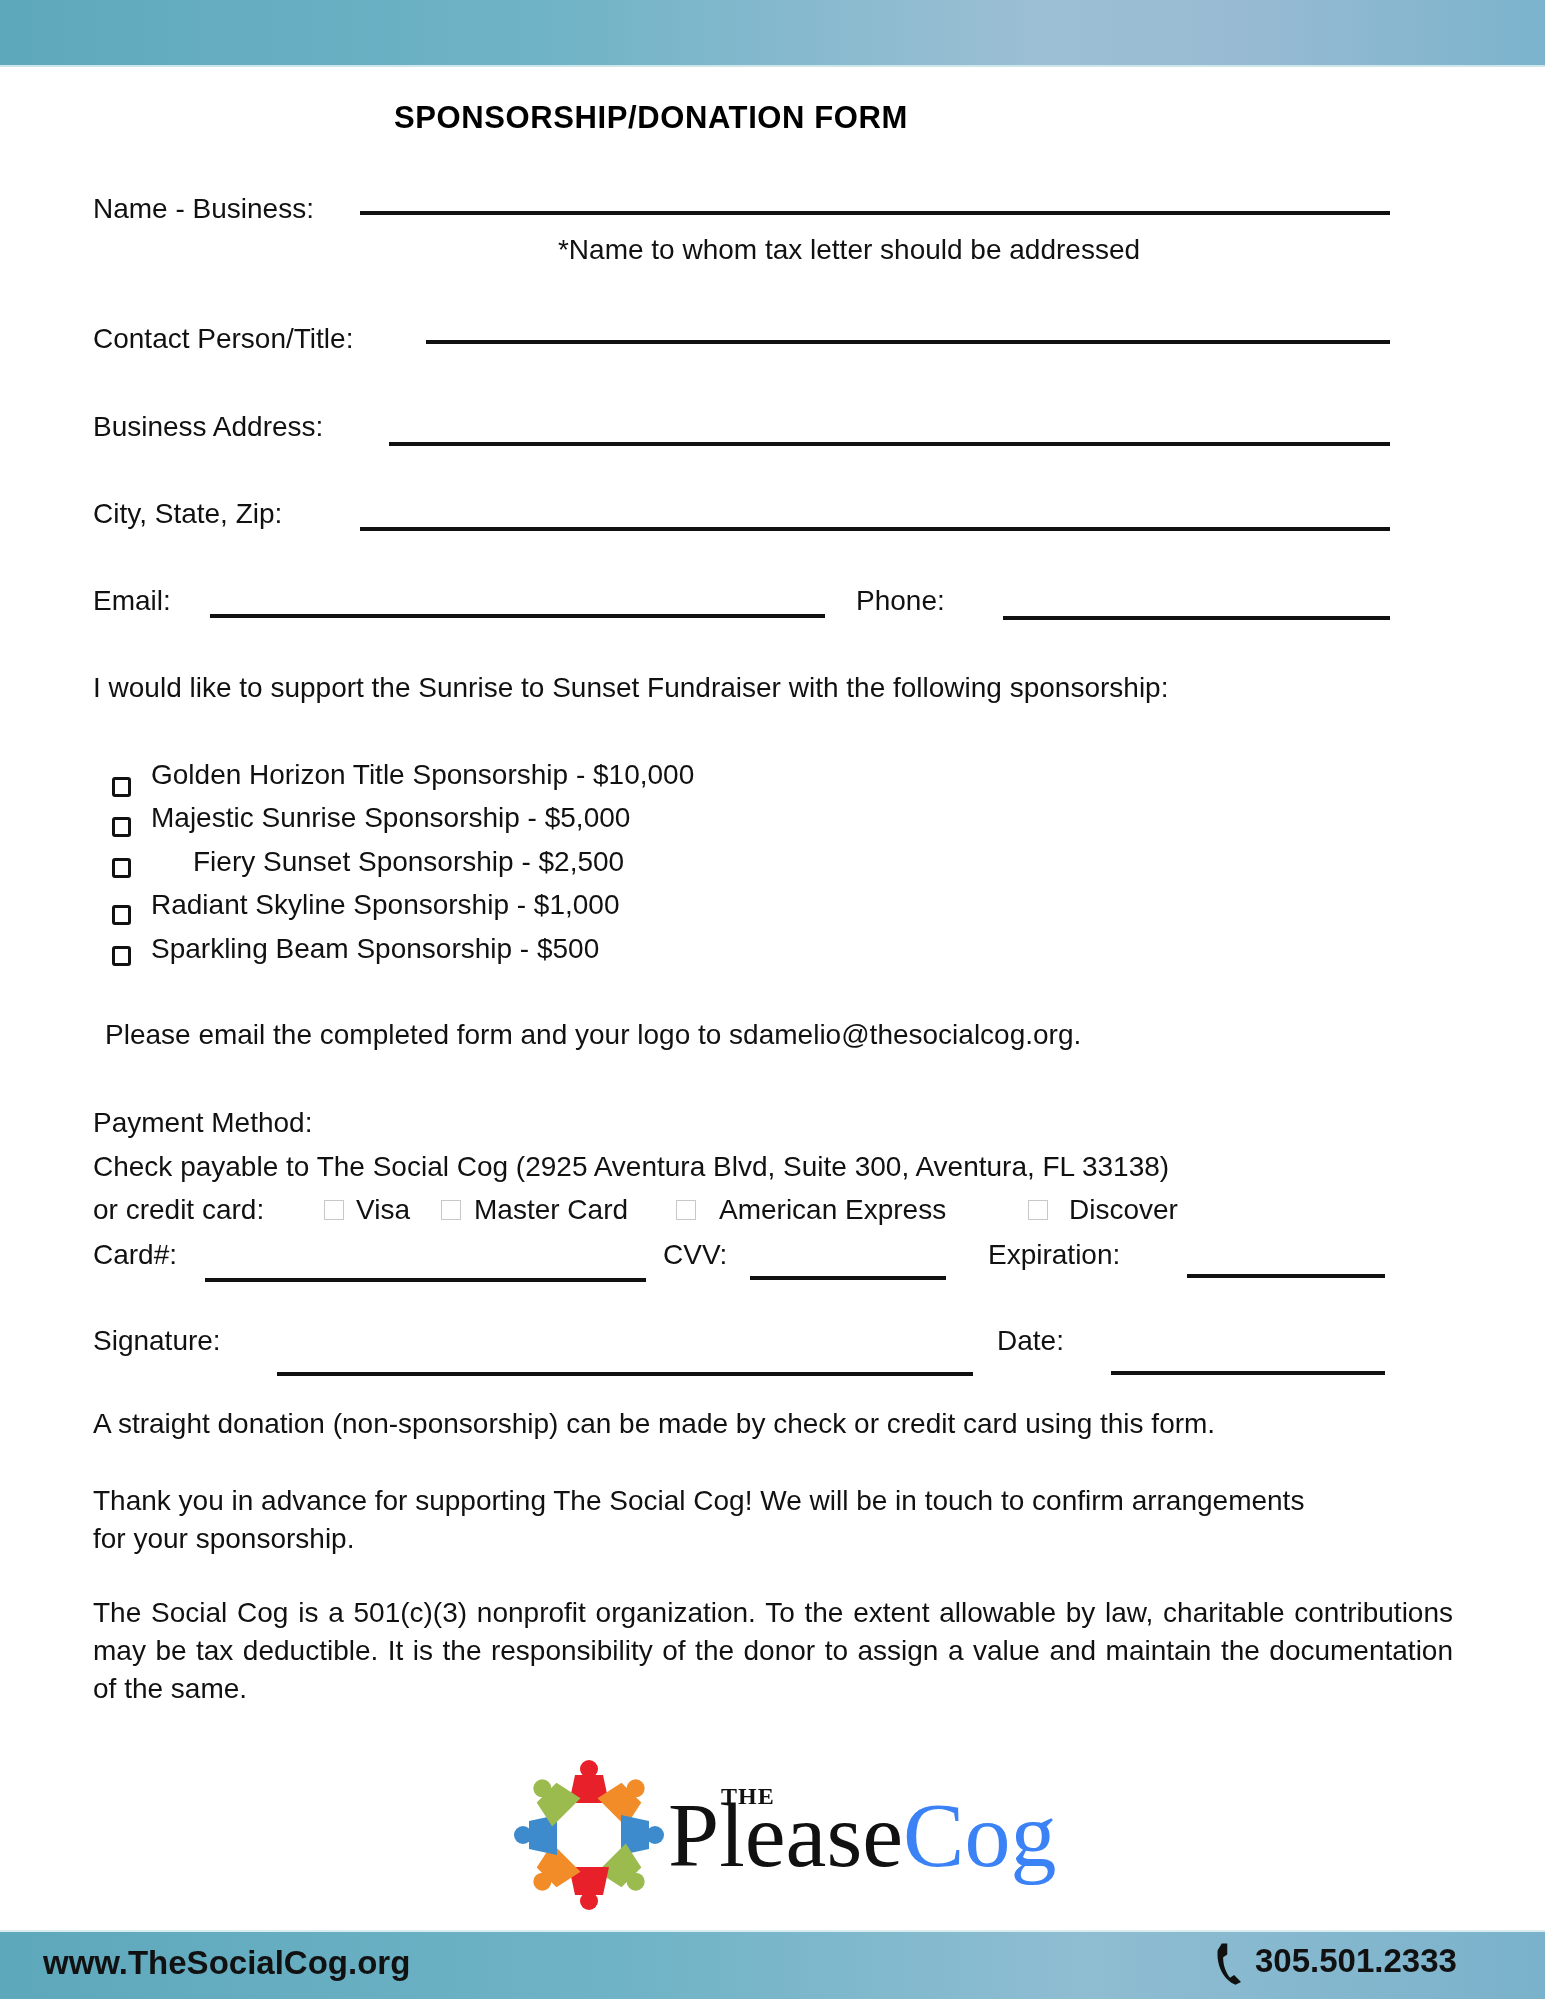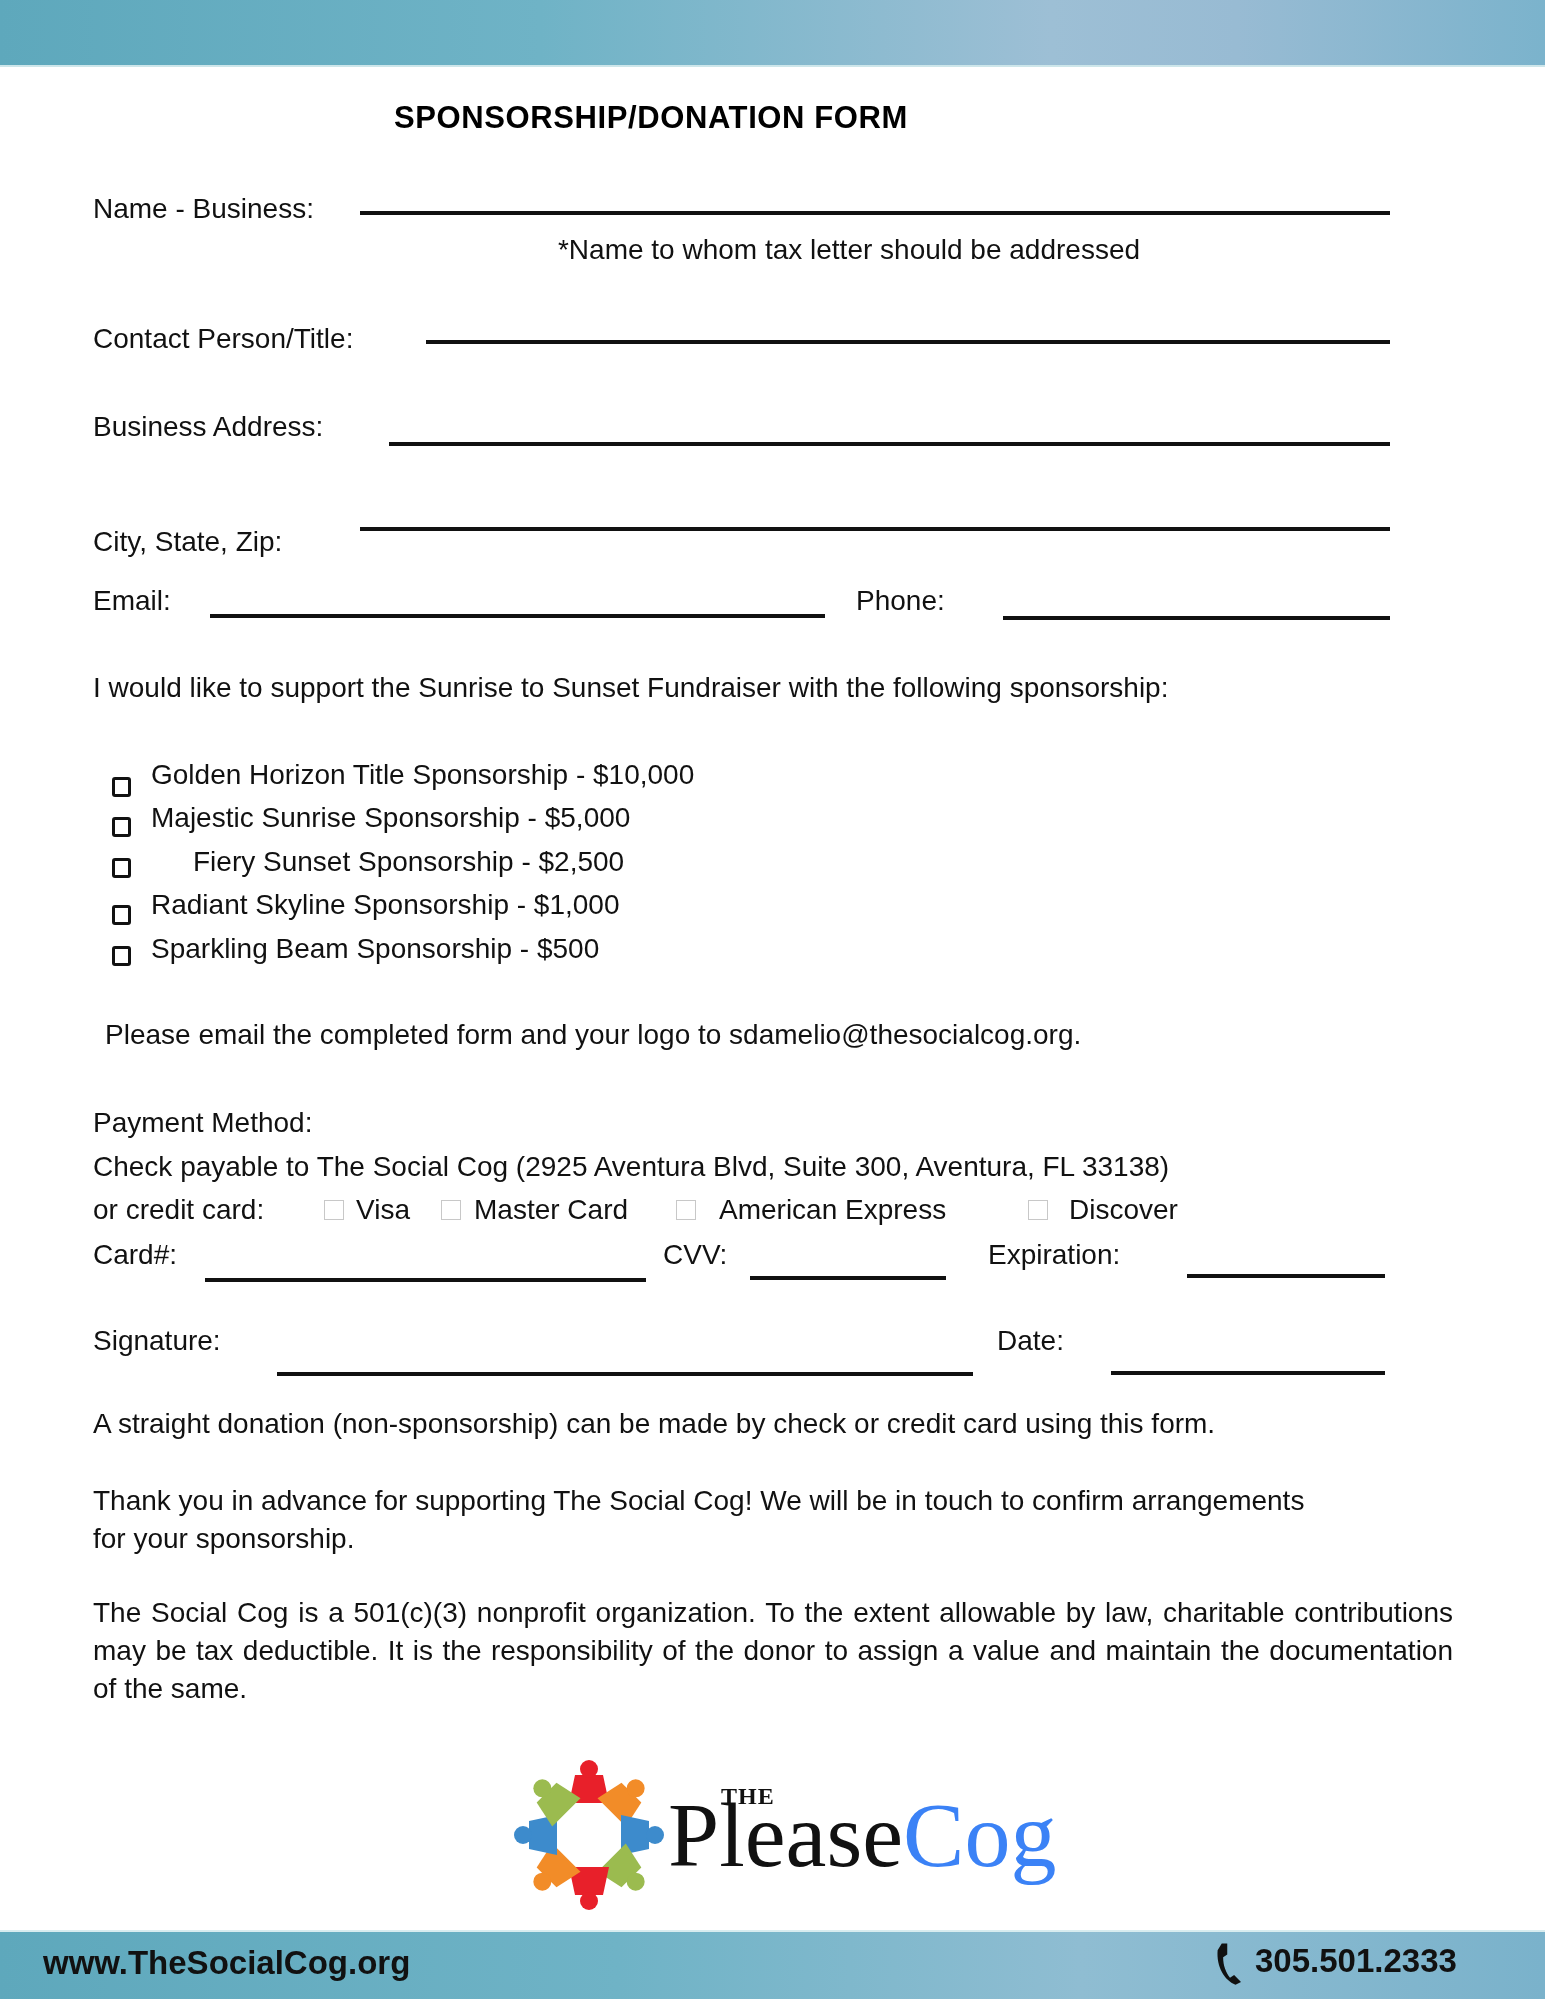--- a/index.html
+++ b/index.html
@@ -70,21 +70,21 @@
 <div class="txt" style="left:93px; top:192px;">Name - Business:</div>
 <div class="rule" style="left:360px; top:211px; width:1030px;"></div>
 <div class="note">*Name to whom tax letter should be addressed</div>
 
 <div class="txt" style="left:93px; top:322px;">Contact Person/Title:</div>
 <div class="rule" style="left:426px; top:340px; width:964px;"></div>
 
 <div class="txt" style="left:93px; top:410px;">Business Address:</div>
 <div class="rule" style="left:389px; top:442px; width:1001px;"></div>
 
-<div class="txt" style="left:93px; top:497px;margin-top:28px;">City, State, Zip:</div>
+<div class="txt" style="left:93px; top:497px;">City, State, Zip:</div>
 <div class="rule" style="left:360px; top:527px; width:1030px;"></div>
 
 <div class="txt" style="left:93px; top:584px;">Email:</div>
 <div class="rule" style="left:210px; top:614px; width:615px;"></div>
 <div class="txt" style="left:856px; top:584px;">Phone:</div>
 <div class="rule" style="left:1003px; top:616px; width:387px;"></div>
 
 <div class="txt" style="left:93px; top:671px;">I would like to support the Sunrise to Sunset Fundraiser with the following sponsorship:</div>
 
 <div>

